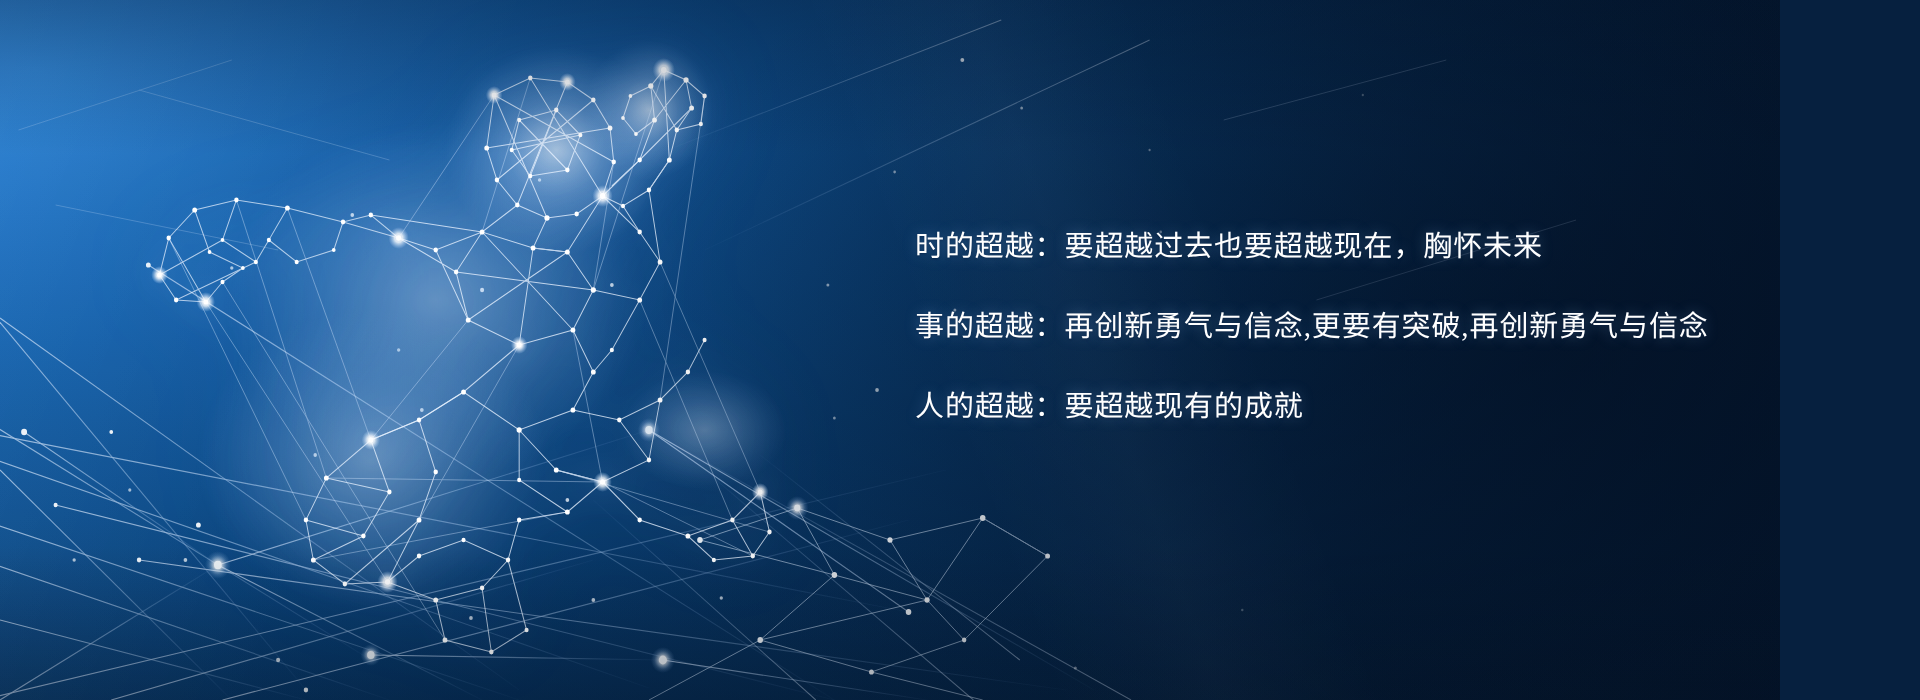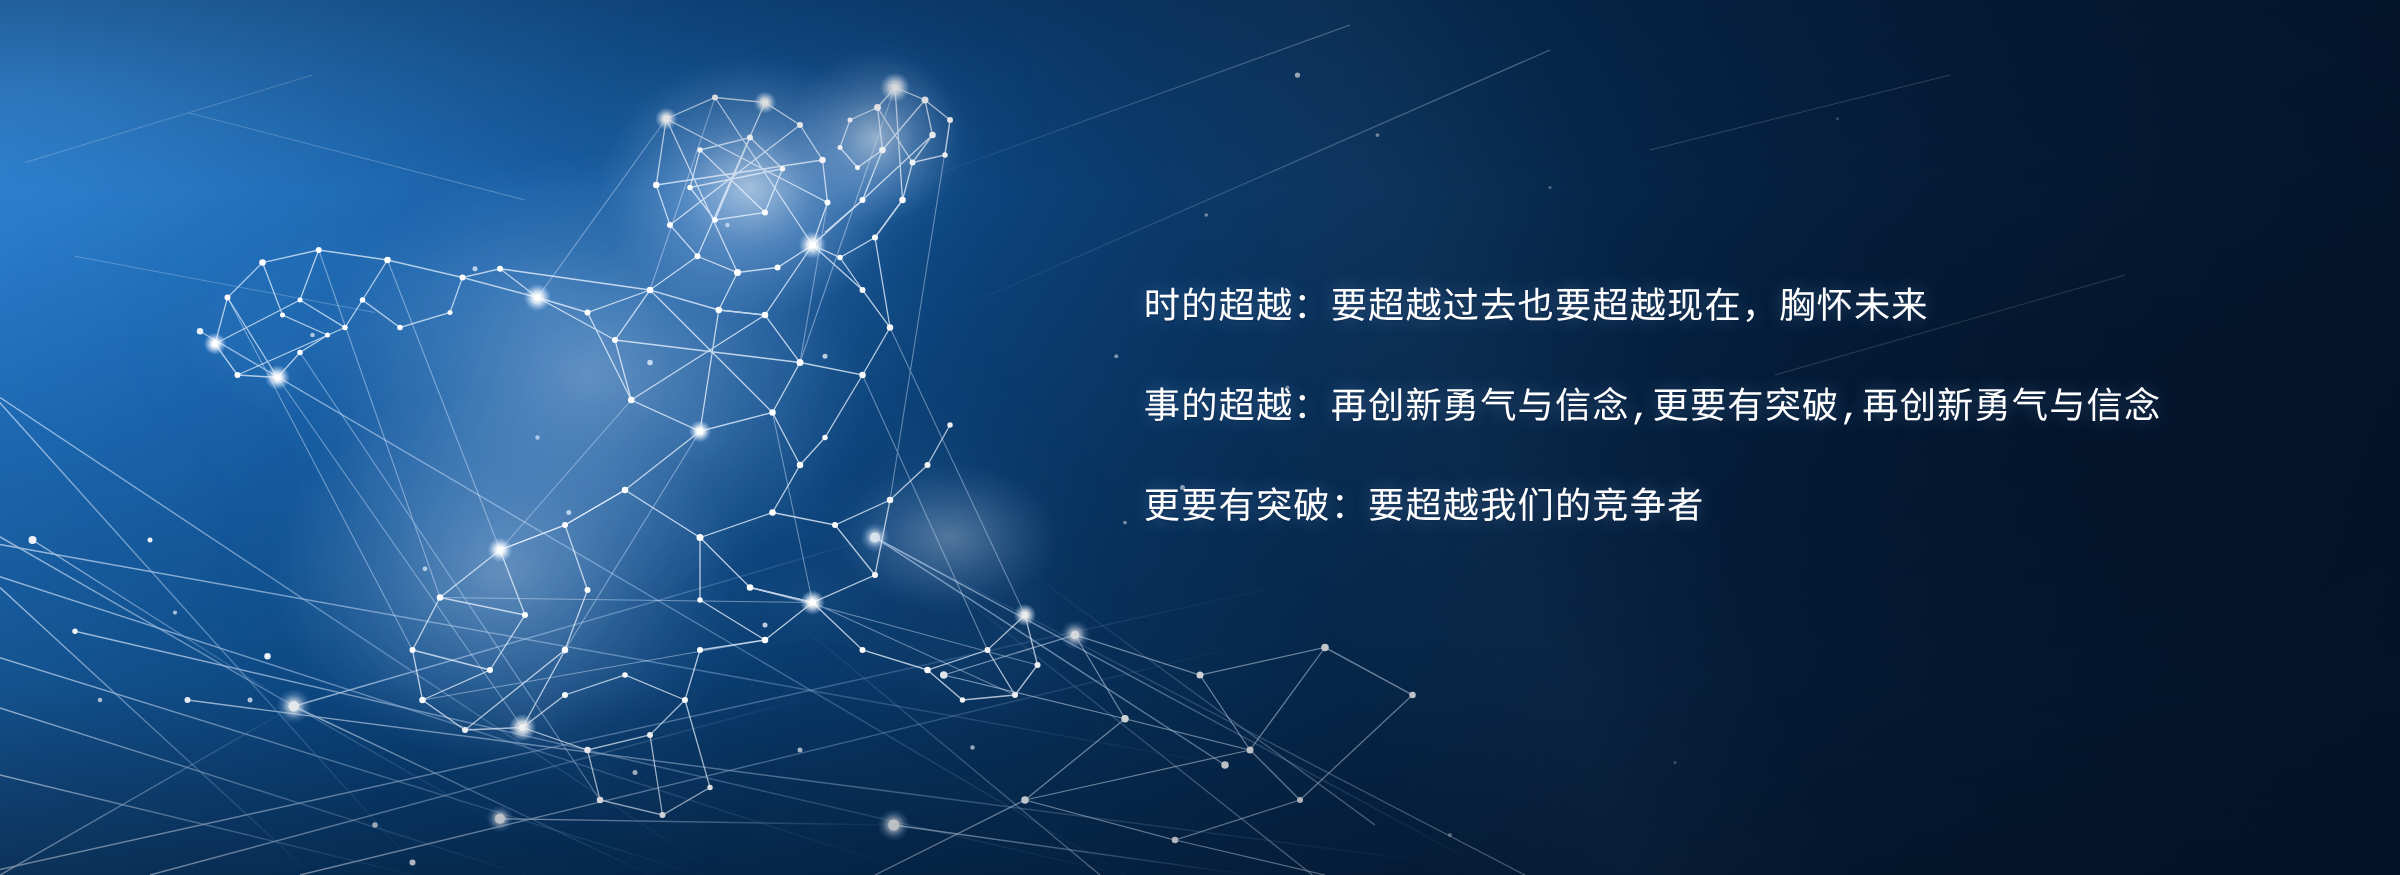--- a/index.html
+++ b/index.html
@@ -1,24 +1,24 @@
 <!DOCTYPE html>
 <html lang="zh-CN"><head>
 <meta charset="utf-8">
 <title>Hero Banner</title>
 <style>
   html,body{margin:0;padding:0;background:#06203f;}
   *{box-sizing:border-box;}
 
   .banner{
     position:relative;
-    width:1920px;
+    width:1780px;
     height:700px;
     overflow:hidden;
-    font-family:Liberation Mono, monospace;
+    font-family:Liberation Serif, serif;
     background:
       radial-gradient(120% 140% at 4% 18%, #1f74c8 0%, #1668ba 18%, #105architecture 18%, #0e57a2 36%, #0a3f79 55%, #072d57 72%, #05203f 88%, #04182f 100%);
   }
   
   .banner{
     background:
       linear-gradient(100deg, rgba(28,120,200,0.0) 0%, rgba(5,25,50,0.55) 62%, rgba(4,20,42,0.92) 100%),
       radial-gradient(135% 150% at 2% 10%, #2a84d8 0%, #1d72c4 14%, #1464b2 26%, #0d5396 42%, #093f74 58%, #062f58 72%, #04223f 86%, #031a31 100%);
   }
 
@@ -434,16 +434,16 @@
         <circle cx="172" cy="275" r="9"></circle>
     </g>
   </svg>
 
   <div class="sheen"></div>
   <div class="vignette"></div>
 
   <div class="copy">
     <p class="copy-line">时的超越：要超越过去也要超越现在，胸怀未来</p>
     <p class="copy-line">事的超越：再创新勇气与信念,更要有突破,再创新勇气与信念</p>
-    <p class="copy-line">更要有突破：要超越我们的竞争者</p>
+    <p class="copy-line">人的超越：要超越现有的成就</p>
   </div>
 
 </div>
 
 </body></html>

